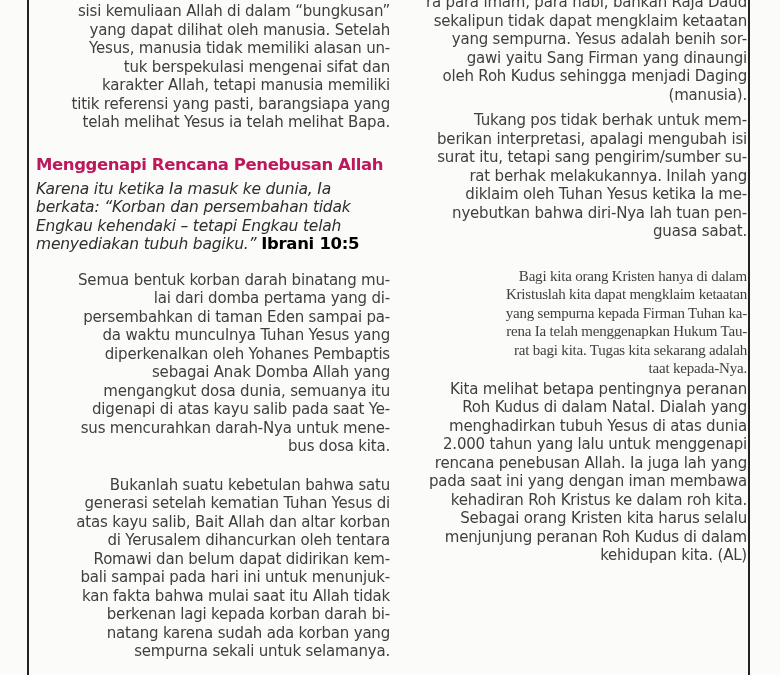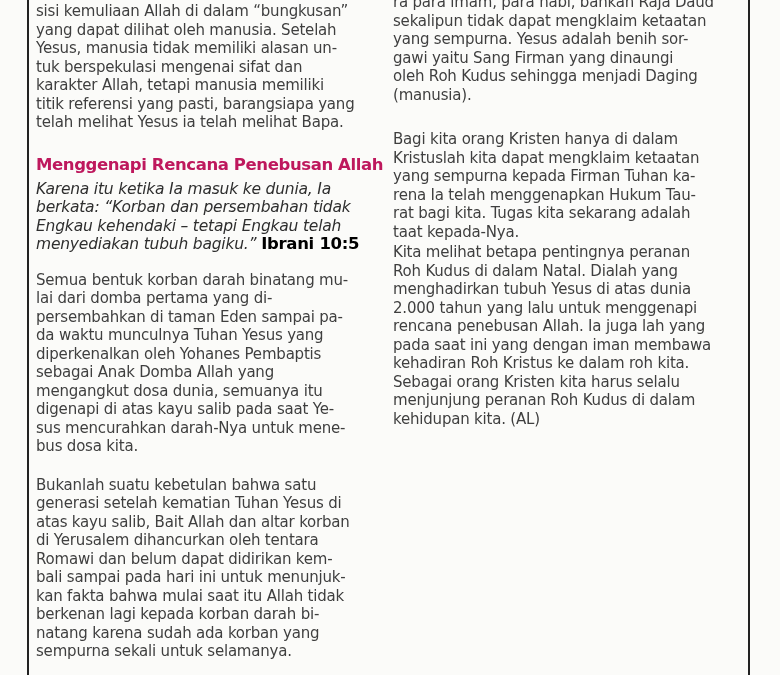--- a/index.html
+++ b/index.html
@@ -31,20 +31,21 @@
   .col-left  { left: 36px;  top: 2px;  }
   .col-right { left: 393px; top: -7px; }
 
   .body-par {
     margin: 0;
     font-size: 15px;
     line-height: 18.5px;
     letter-spacing: -0.2px;
     color: #3f3f3f;
     white-space: pre-line;
+    text-align: right;
   }
   .heading {
     margin: 0;
     font-weight: bold;
     color: #be185d;
     letter-spacing: -0.4px;
     line-height: 20px;
   }
   .heading-1 { font-size: 16.5px; margin-top: 23px; }
   .heading-2 { font-size: 17.5px; margin-top: 21px; }
@@ -63,21 +64,21 @@
     font-style: normal;
     font-weight: bold;
     font-size: 16.5px;
     color: #000000;
     letter-spacing: -0.3px;
   }
 
   .mt-tight  { margin-top: 17px; }
   .mt-par    { margin-top: 7px; }
   .mt-par2   { margin-top: 20px; }
-  .mt-section{ margin-top: 26px; }
+  .mt-section{ margin-top: 26px; font-family: Liberation Serif, serif; }
   .mt-small  { margin-top: 2px; }
 </style>
 </head>
 <body>
 
 <div class="page">
 
   <div class="rule rule-left"></div>
   <div class="rule rule-right"></div>
 
@@ -123,20 +124,27 @@
 
   <div class="col col-right">
     <p class="body-par">ra para imam, para nabi, bahkan Raja Daud
 sekalipun tidak dapat mengklaim ketaatan
 yang sempurna. Yesus adalah benih sor-
 gawi yaitu Sang Firman yang dinaungi
 oleh Roh Kudus sehingga menjadi Daging
 (manusia).</p>
 
 
+    <p class="body-par mt-par">Tukang pos tidak berhak untuk mem-
+berikan interpretasi, apalagi mengubah isi
+surat itu, tetapi sang pengirim/sumber su-
+rat berhak melakukannya. Inilah yang
+diklaim oleh Tuhan Yesus ketika Ia me-
+nyebutkan bahwa diri-Nya lah tuan pen-
+guasa sabat.</p>
 
     <p class="body-par mt-section">Bagi kita orang Kristen hanya di dalam
 Kristuslah kita dapat mengklaim ketaatan
 yang sempurna kepada Firman Tuhan ka-
 rena Ia telah menggenapkan Hukum Tau-
 rat bagi kita. Tugas kita sekarang adalah
 taat kepada-Nya.</p>
 
     <p class="body-par mt-small">Kita melihat betapa pentingnya peranan
 Roh Kudus di dalam Natal. Dialah yang

